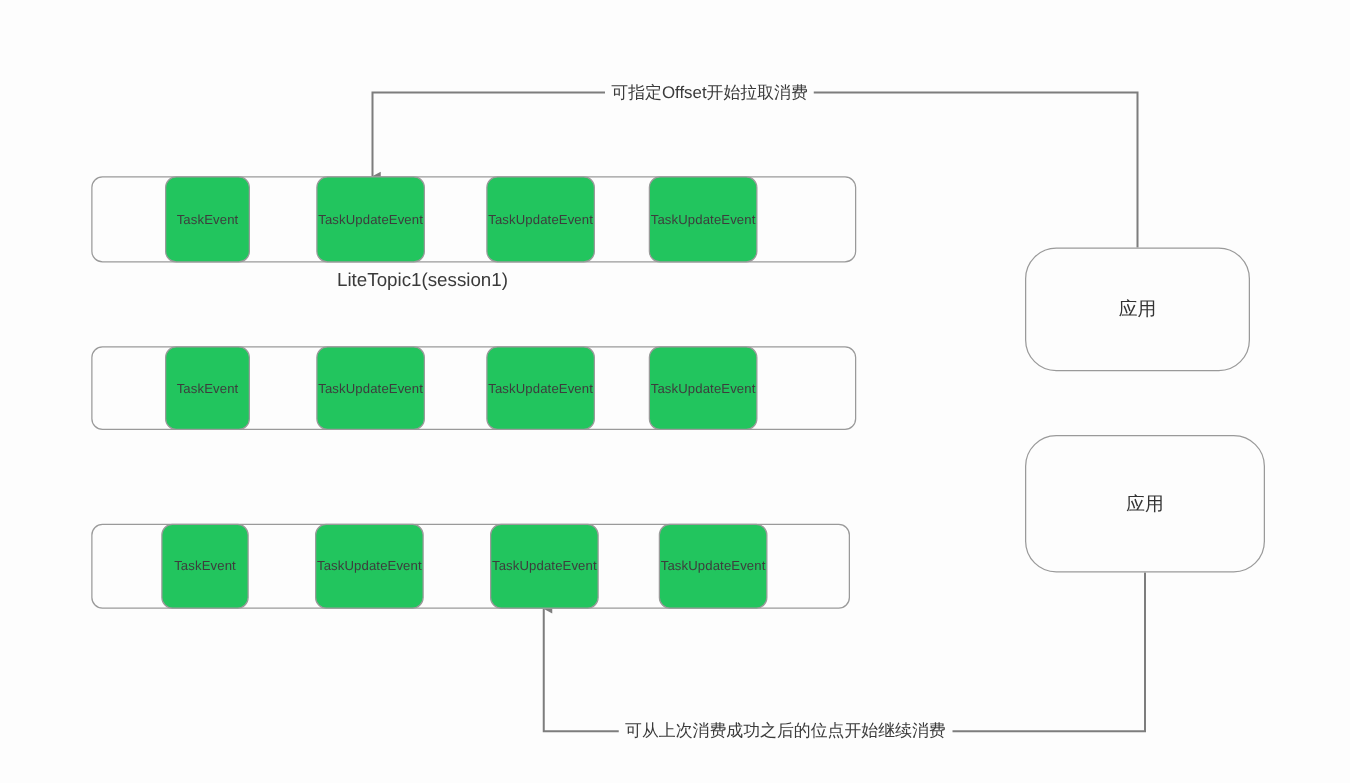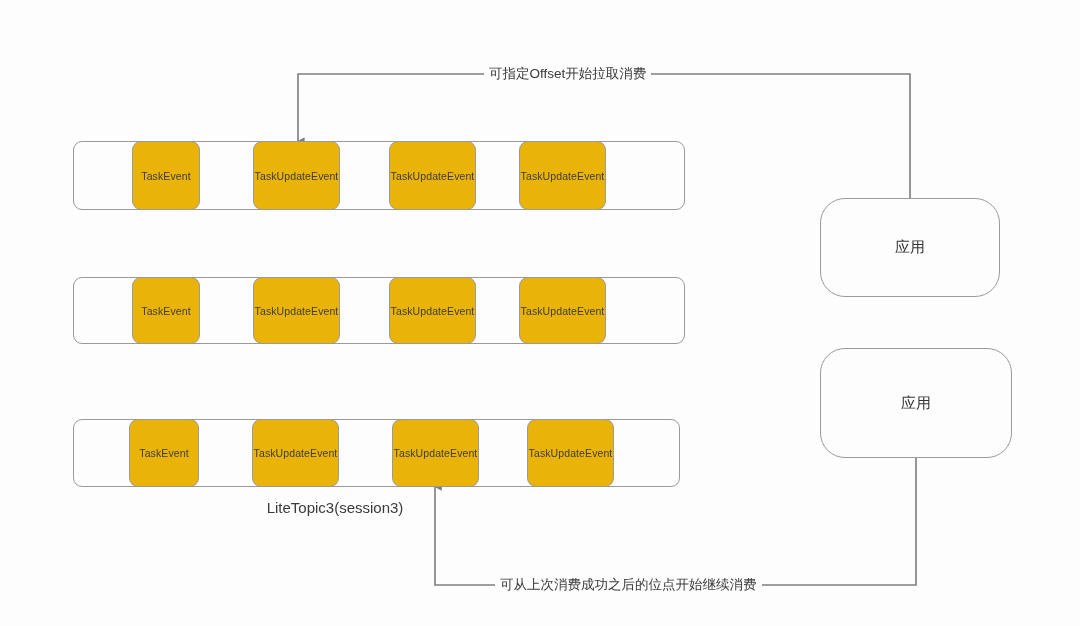--- a/index.html
+++ b/index.html
@@ -30,21 +30,21 @@
     box-sizing: border-box;
     border: 1.4px solid #9a9a9a;
     border-radius: 9px;
     background: #fdfdfd;
   }
   .cell {
     position: absolute;
     box-sizing: border-box;
     border: 1.4px solid #9a9a9a;
     border-radius: 9px;
-    background: #eab308;
+    background: #22c55e;
     display: flex;
     align-items: center;
     justify-content: center;
     font-size: 10.5px;
     color: #3d3d3d;
     letter-spacing: 0.1px;
     white-space: nowrap;
   }
   .topic-caption {
     position: absolute;
@@ -102,35 +102,35 @@
       <path d="M916,458 L916,585 L435,585 L435,487" fill="none" stroke="#7d7d7d" stroke-width="1.6" marker-end="url(#arrow-up)"></path>
     </g>
   </svg>
 
   <div class="topic-row" style="left:73px; top:141px; width:612px; height:69px;">
     <div class="cell" style="left:58px; top:-1px; width:68px; height:69px;">TaskEvent</div>
     <div class="cell" style="left:179px; top:-1px; width:87px; height:69px;">TaskUpdateEvent</div>
     <div class="cell" style="left:315px; top:-1px; width:87px; height:69px;">TaskUpdateEvent</div>
     <div class="cell" style="left:445px; top:-1px; width:87px; height:69px;">TaskUpdateEvent</div>
   </div>
+  <div class="topic-caption" style="left:193px; top:216px; width:290px;">LiteTopic1(session1)</div>
 
   <div class="topic-row" style="left:73px; top:277px; width:612px; height:67px;">
     <div class="cell" style="left:58px; top:-1px; width:68px; height:67px;">TaskEvent</div>
     <div class="cell" style="left:179px; top:-1px; width:87px; height:67px;">TaskUpdateEvent</div>
     <div class="cell" style="left:315px; top:-1px; width:87px; height:67px;">TaskUpdateEvent</div>
     <div class="cell" style="left:445px; top:-1px; width:87px; height:67px;">TaskUpdateEvent</div>
   </div>
 
   <div class="topic-row" style="left:73px; top:419px; width:607px; height:68px;">
     <div class="cell" style="left:55px; top:-1px; width:70px; height:68px;">TaskEvent</div>
     <div class="cell" style="left:178px; top:-1px; width:87px; height:68px;">TaskUpdateEvent</div>
     <div class="cell" style="left:318px; top:-1px; width:87px; height:68px;">TaskUpdateEvent</div>
     <div class="cell" style="left:453px; top:-1px; width:87px; height:68px;">TaskUpdateEvent</div>
   </div>
-  <div class="topic-caption" style="left:190px; top:499px; width:290px;">LiteTopic3(session3)</div>
 
   <div class="app-box" style="left:820px; top:198px; width:180px; height:99px;">应用</div>
 
   <div class="app-box" style="left:820px; top:348px; width:192px; height:110px;">应用</div>
 
   <div class="edge-label" style="left:484px; top:65px;">可指定Offset开始拉取消费</div>
 
   <div class="edge-label" style="left:495px; top:576px;">可从上次消费成功之后的位点开始继续消费</div>
 
 </div>

